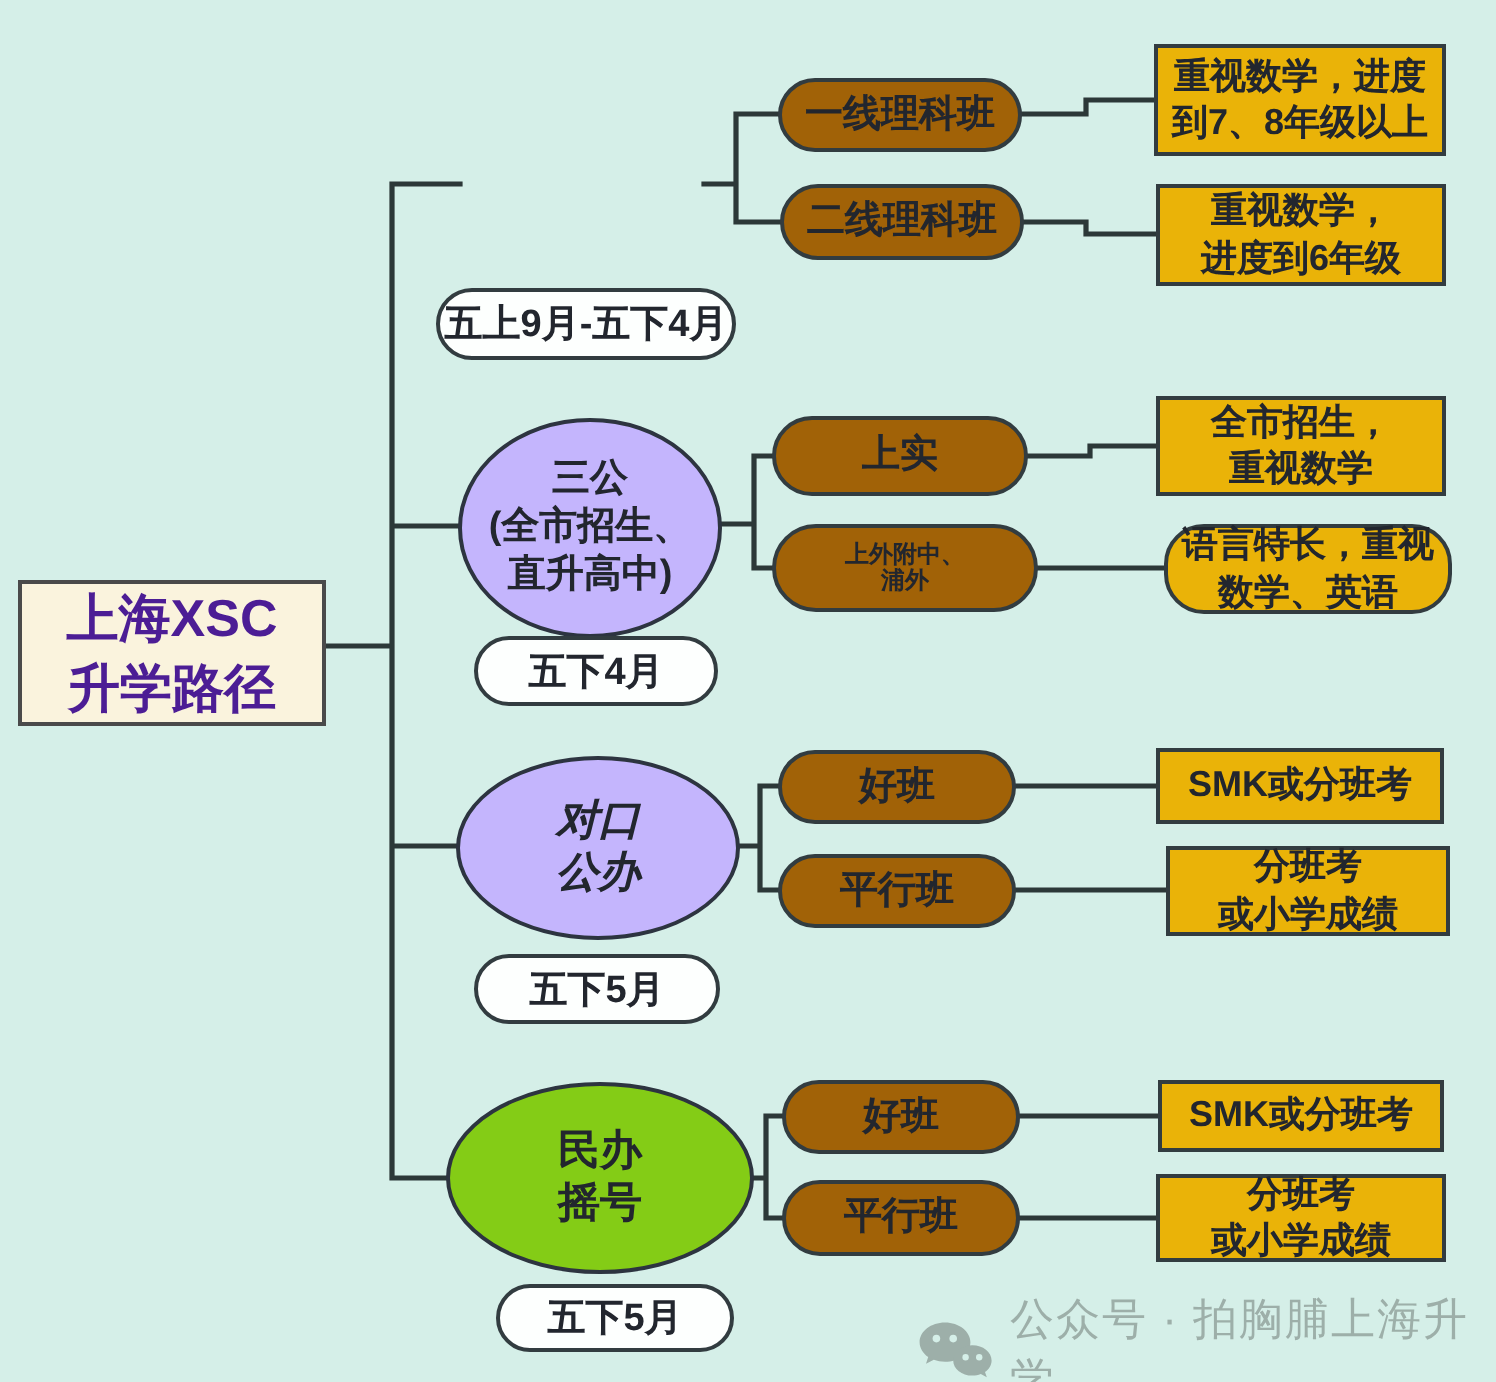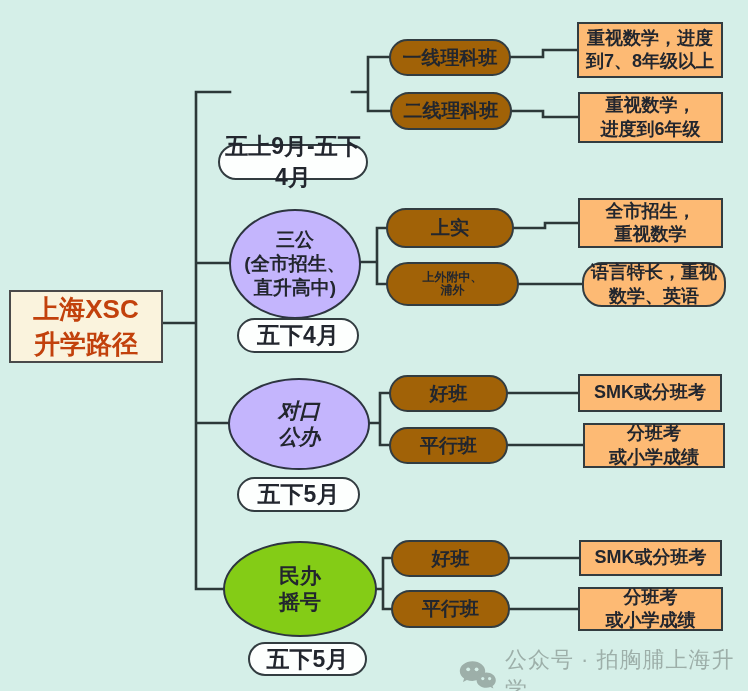--- a/index.html
+++ b/index.html
@@ -7,40 +7,40 @@
   .stage{position:relative;width:748px;height:691px;background:#d5efe8;overflow:hidden;}
   .stage svg.wires{position:absolute;left:0;top:0;z-index:0;}
   .wires path{fill:none;stroke:#2c3838;stroke-width:2.6;stroke-linecap:square;}
   .node{position:absolute;box-sizing:border-box;display:flex;align-items:center;justify-content:center;
         text-align:center;white-space:pre-line;color:#22262e;font-weight:700;z-index:2;}
   .root{background:#faf3dd;border:2.5px solid #4a4a4a;color:#b23a3a;font-size:26px;line-height:1.32;}
   .ellipse{border:2.8px solid #2d3440;border-radius:50%;font-size:21px;line-height:1.24;}
   .ellipse.small{font-size:19px;line-height:1.26;}
   .pill{background:#a16207;border:2.6px solid #323c40;border-radius:999px;font-size:19px;line-height:1.12;}
   .pill.two{font-size:12px;}
-  .datepill{background:#fdfffe;border:2.6px solid #323c40;border-radius:999px;font-size:23px;}
-  .rect{background:#fdba74;border:2.6px solid #323c40;font-size:18px;line-height:1.28;}
+  .datepill{background:#fdfffe;border:2.6px solid #323c40;border-radius:999px;font-size:19px;}
+  .rect{background:#eab308;border:2.6px solid #323c40;font-size:18px;line-height:1.28;}
   .watermark{position:absolute;left:458px;top:645px;display:flex;align-items:center;gap:9px;
              color:#9dafa9;font-size:22px;font-weight:400;z-index:2;letter-spacing:1px;}
   .wm-icon{width:38px;height:31px;flex:0 0 auto;}
 </style>
 </head>
 <body>
 
 <div class="stage" style="background-color: rgb(213, 239, 232);">
 
   <svg class="wires" width="748" height="691" viewBox="0 0 748 691">
     <path d="M163 323 H196 M196 92 V589 M196 92 H230 M196 263 H231 M196 423 H230 M196 589 H225"></path>
     <path d="M352 92 H368 M368 57 V111 M368 57 H391 M368 111 H392 M511 57 H543 V50 H577 M512 111 H543 V117 H578"></path>
     <path d="M361 262 H377 M377 228 V284 M377 228 H388 M377 284 H388 M514 228 H545 V223 H578 M519 284 H582"></path>
     <path d="M370 423 H380 M380 393 V445 M380 393 H391 M380 445 H391 M508 393 H578 M508 445 H583"></path>
     <path d="M377 589 H383 M383 558 V609 M383 558 H393 M383 609 H393 M510 558 H579 M510 609 H578"></path>
   </svg>
 
-  <div class="node root" style="left: 9px; top: 290px; width: 154px; height: 73px; color: #c2410c;">上海XSC
+  <div class="node root" style="left: 9px; top: 290px; width: 154px; height: 73px; color: #4c1d95;">上海XSC
 升学路径</div>
 
   <div class="node datepill" style="left:218px;top:144px;width:150px;height:36px;">五上9月-五下4月</div>
   <div class="node pill" style="left:389px;top:39px;width:122px;height:37px;">一线理科班</div>
   <div class="node rect" style="left:577px;top:22px;width:146px;height:56px;">重视数学，进度
 到7、8年级以上</div>
   <div class="node pill" style="left:390px;top:92px;width:122px;height:38px;">二线理科班</div>
   <div class="node rect" style="left:578px;top:92px;width:145px;height:51px;">重视数学，
 进度到6年级</div>
 

